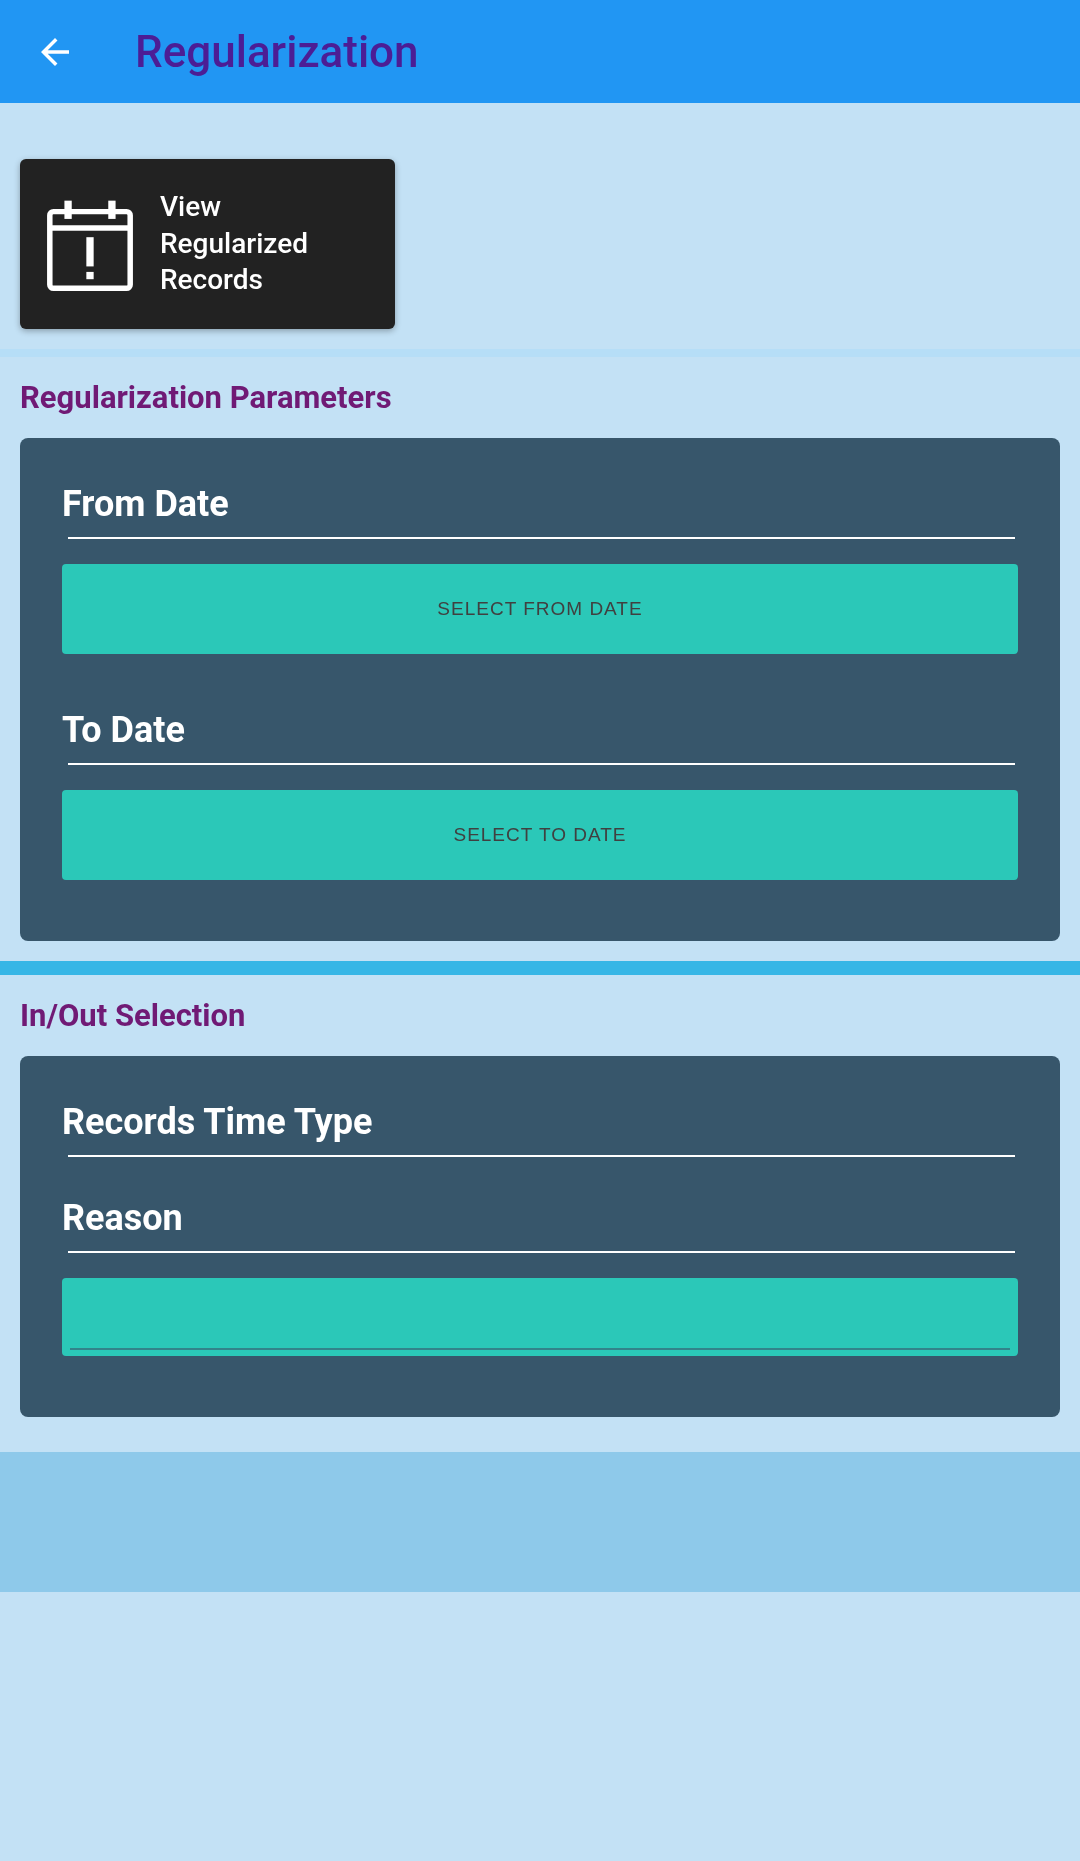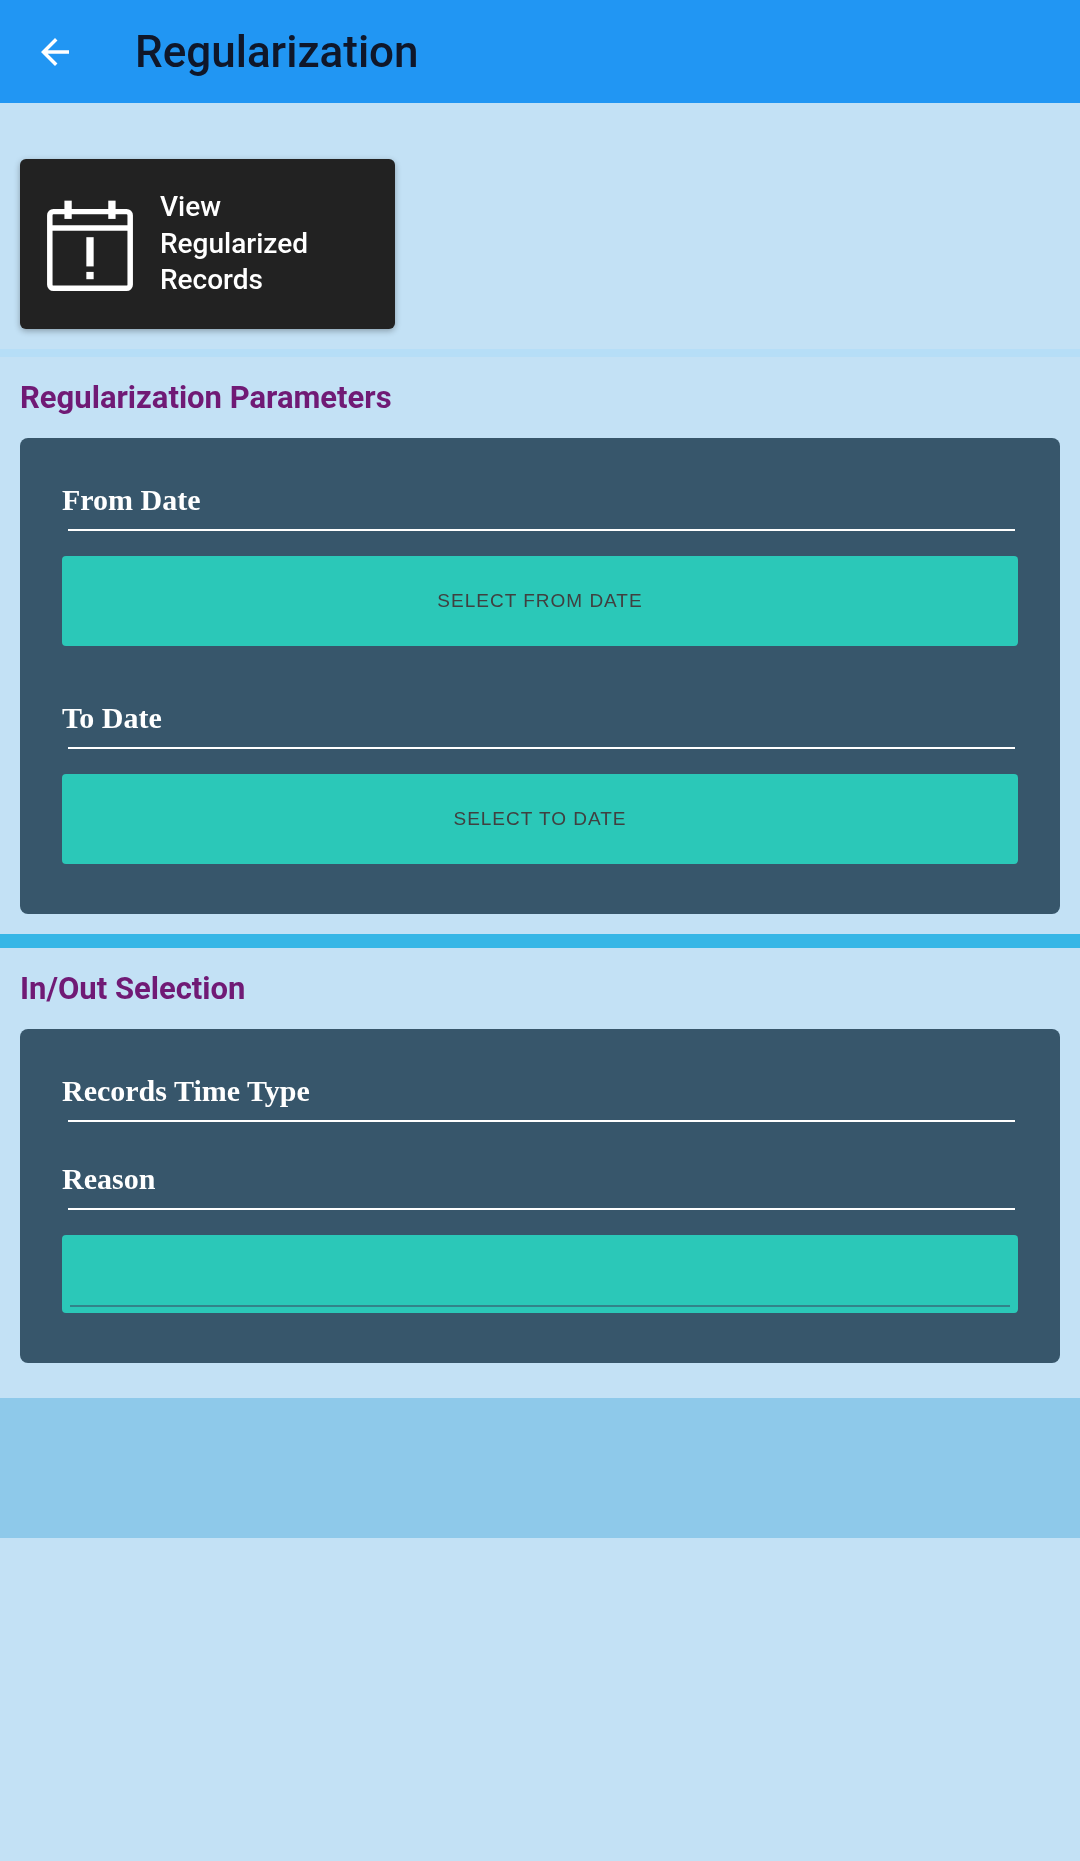--- a/index.html
+++ b/index.html
@@ -22,21 +22,21 @@
     width: 50px;
     height: 50px;
     display: flex;
     align-items: center;
     justify-content: center;
     margin-right: 55px;
     margin-left: 10px;
   }
   .back-arrow svg { width: 42px; height: 42px; fill: #fff; }
   .appbar-title {
-    color: #0f172a;
+    color: #4c1d95;
     font-size: 44px;
     font-weight: 500;
   }
   .content-wrap { padding: 0; }
 
   .top-card-area {
     padding: 20px;
     margin-top: 36px;
   }
   .black-card {
@@ -81,27 +81,26 @@
     padding: 22px 20px 22px 20px;
   }
 
   .dark-panel {
     background: #37566b;
     margin: 0 20px 20px 20px;
     border-radius: 8px;
     padding: 45px 42px;
   }
   .field-block { margin-bottom: 45px; }
-  .field-block:last-child { margin-bottom: 5px; }
+  .field-block:last-child { margin-bottom: 16px; }
   .field-label {
     color: #fff;
-    font-size: 30px;
+    font-size: 36px;
     font-weight: 700;
     margin-bottom: 12px;
-    font-family: Liberation Serif, serif;
   }
   .underline {
     height: 2px;
     background: #fff;
     margin: 8px 3px 25px 6px;
   }
   .thin-underline {
     height: 2px;
     background: #fff;
     margin: 4px 3px 25px 6px;

